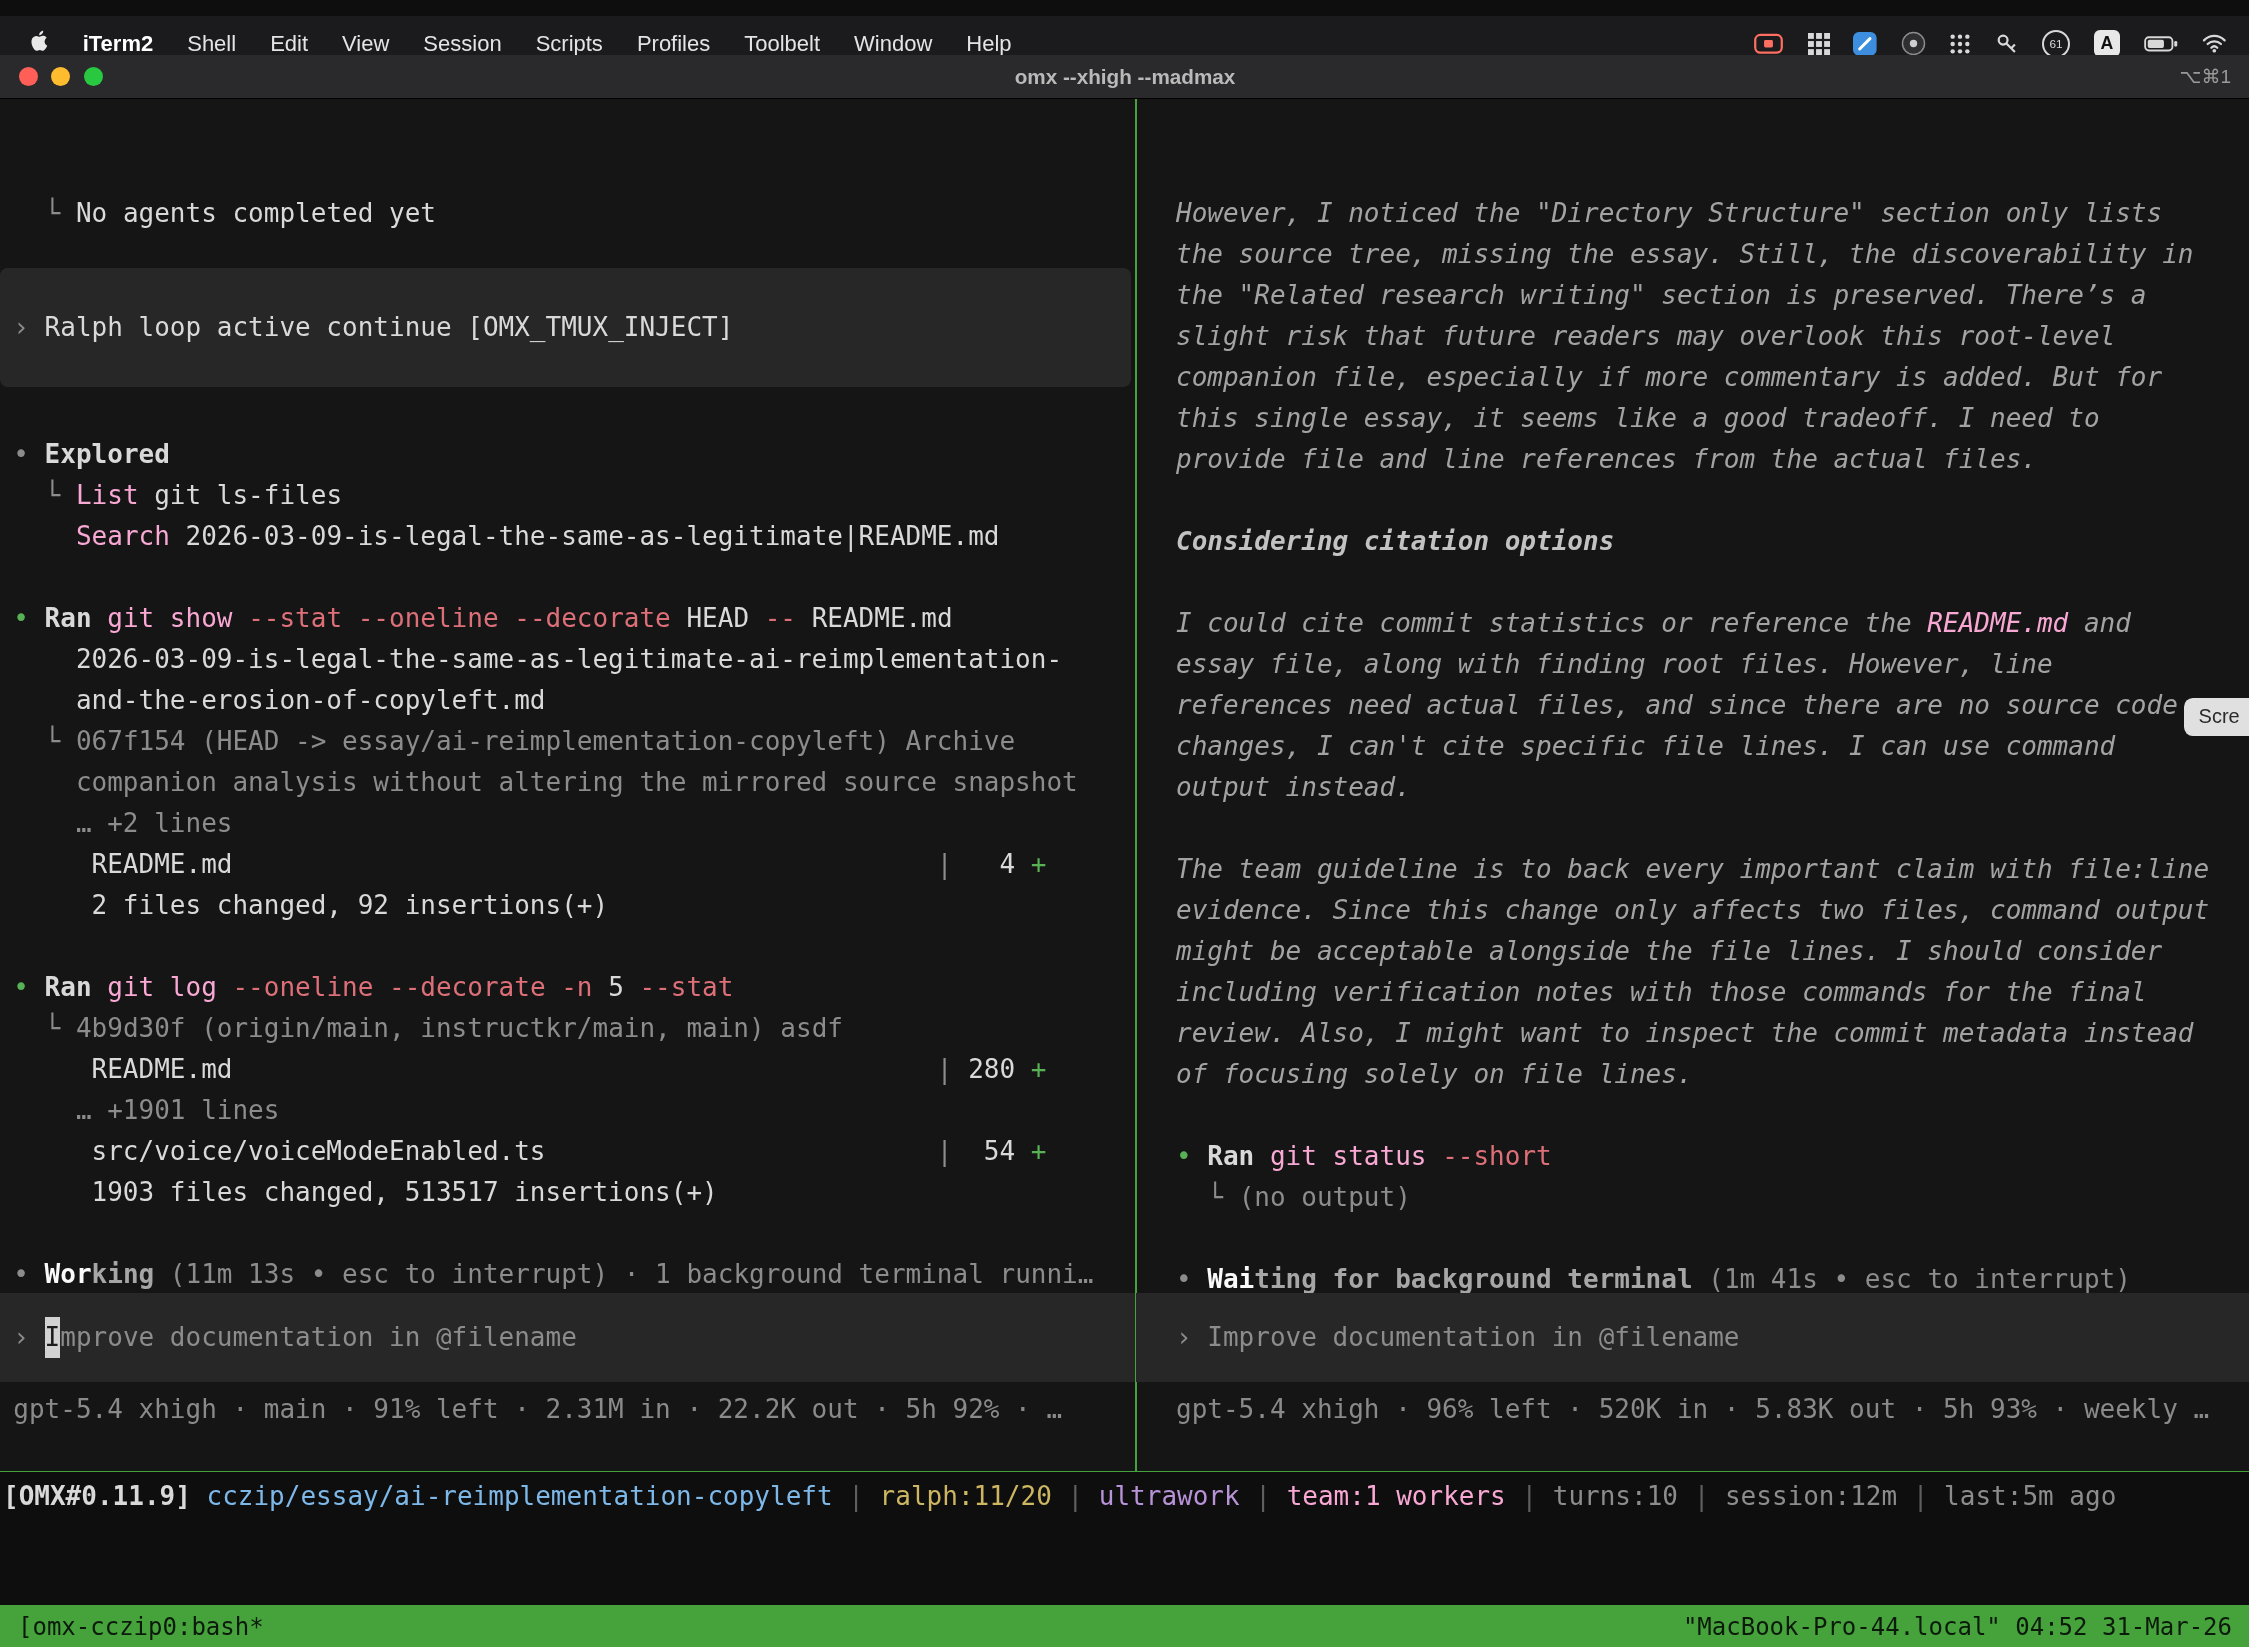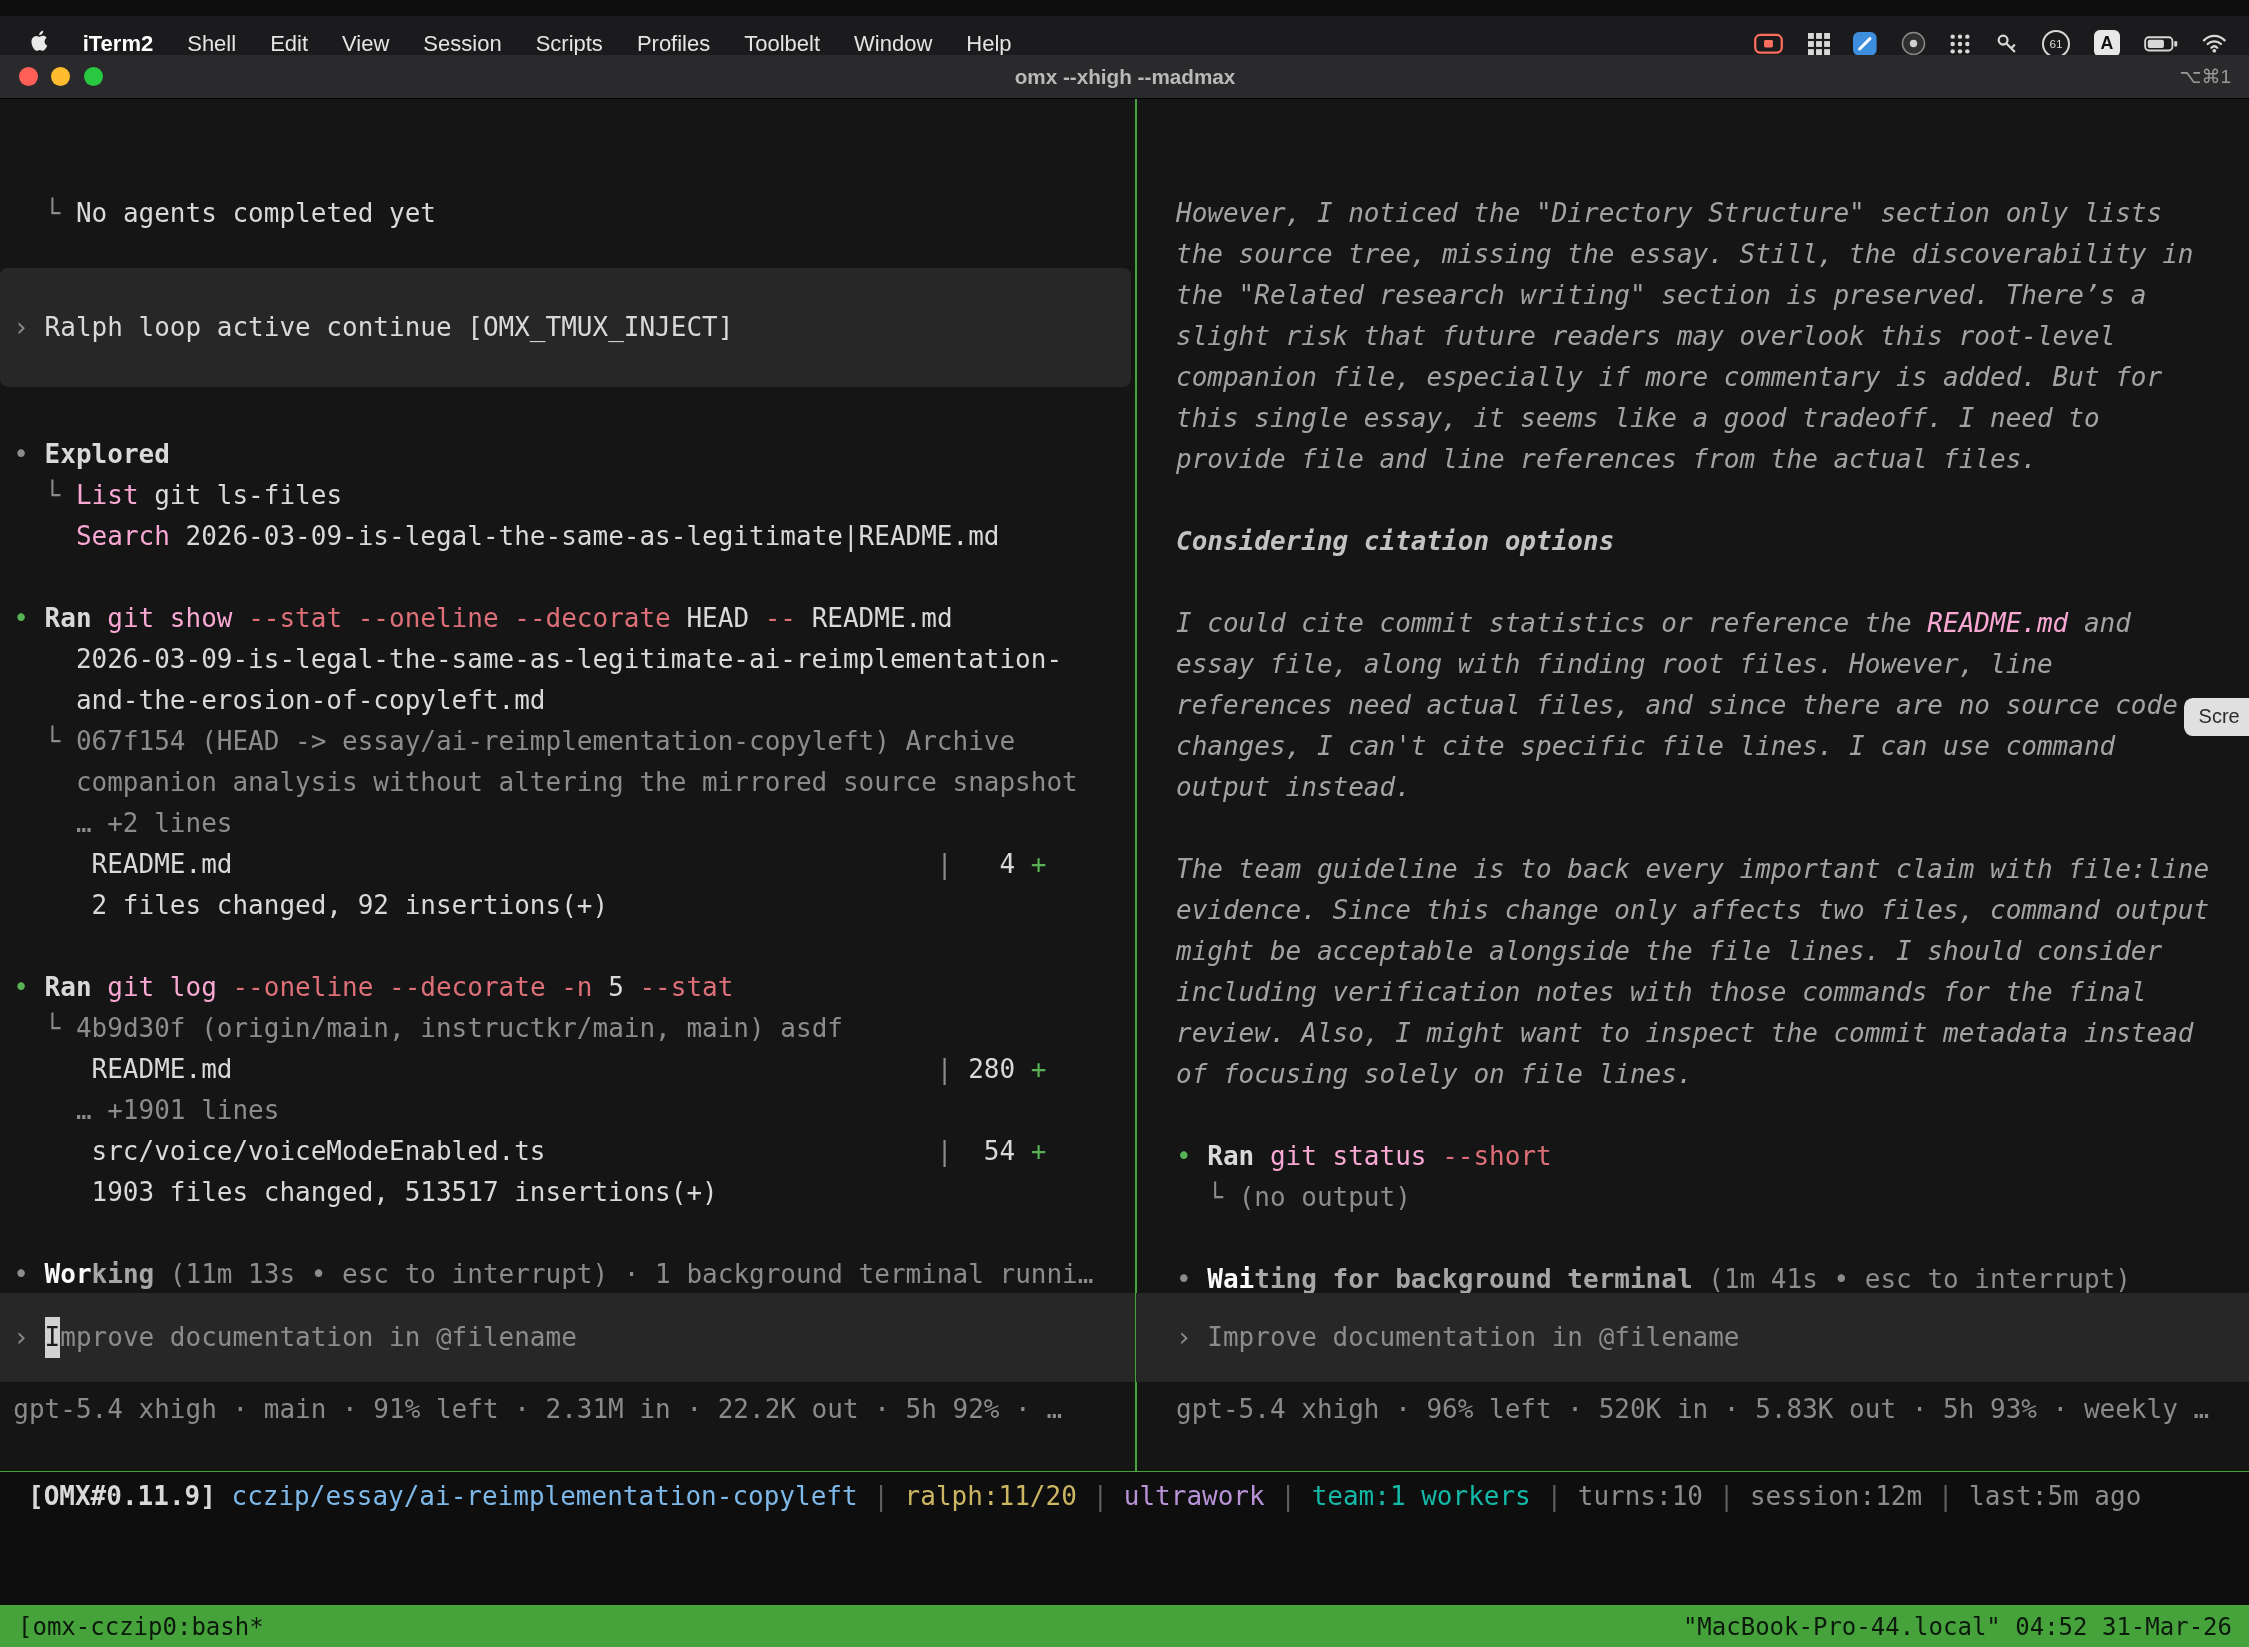--- a/index.html
+++ b/index.html
@@ -65,26 +65,26 @@
   .c-blue{color:#f9a8d4}
   .c-red{color:#dd6f78}
   .c-green{color:#58b155}
   .c-it{font-style:italic}
   .c-gray{color:#a3a3a3}
   .c-grayb{color:#c2c2c2}
   .c-cursor{background:#d2d2d2;color:#1b1b1b}
   .c-path{color:#7db8e8}
   .c-yellow{color:#cdb661}
   .c-magenta{color:#b893d8}
-  .c-green2{color:#14b8a6}
+  .c-green2{color:#f9a8d4}
   .c-sep{color:#5f5f5f}
 
   
   .omx-bar{position:absolute;top:1475px;left:0;right:0;height:41px;display:flex;align-items:center;
-           padding-left:28px;font-size:26px;white-space:pre;box-sizing:border-box;}
+           padding-left:3px;font-size:26px;white-space:pre;box-sizing:border-box;}
   .tmux-bar{position:absolute;left:0;right:0;bottom:0;height:43px;background:#46a33c;color:#0b1a0b;
             display:flex;justify-content:space-between;align-items:center;
             padding:0 18px;font-size:24px;white-space:pre;box-sizing:border-box;}
 </style>
 </head>
 <body>
 
 <div class="screen">
 
   <header class="menubar">

